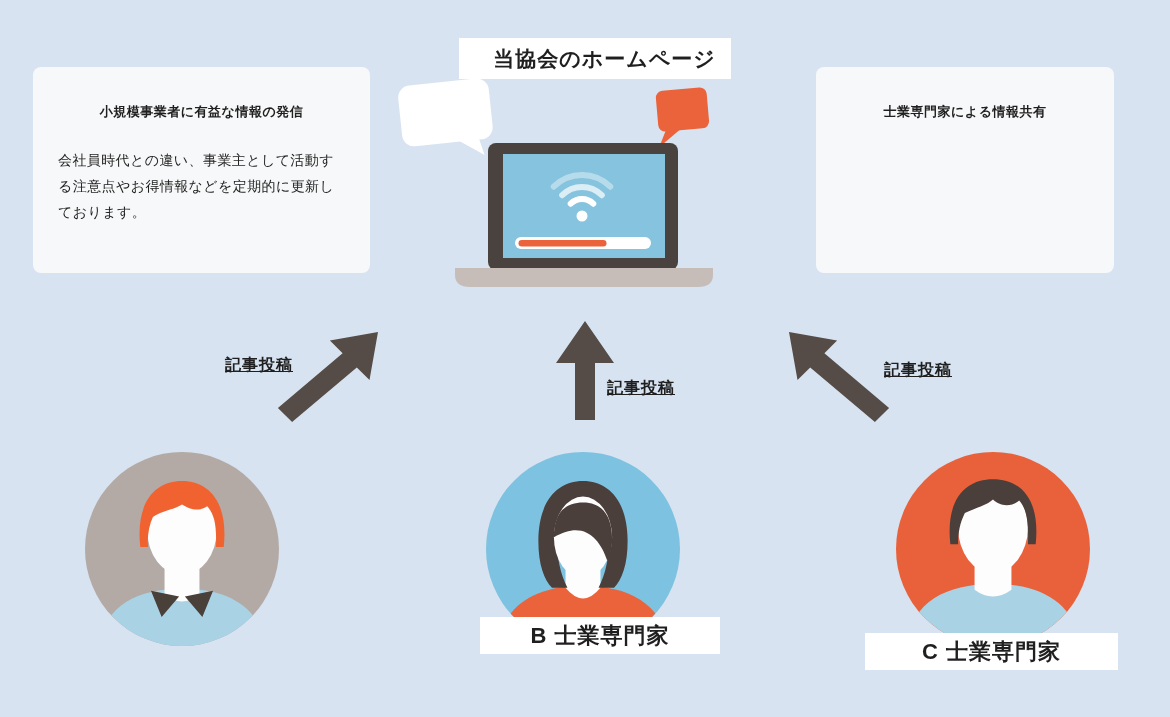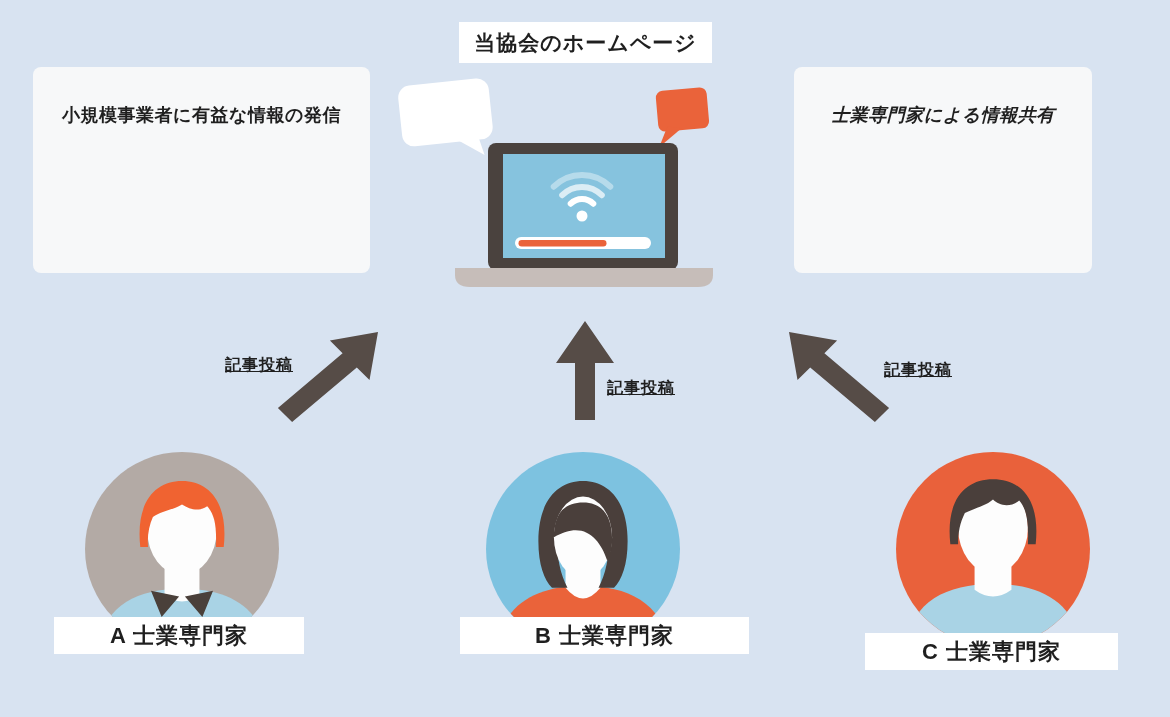--- a/index.html
+++ b/index.html
@@ -10,38 +10,38 @@
   .canvas{
     position:relative;
     width:1170px;height:717px;
     overflow:hidden;
     background:var(--background,#d8e3f1);
     color:var(--text-primary,#1f1f1f);
   }
   .abs{position:absolute;}
   
   .title-box{
-    left:459px;top:22px;width:253px;height:41px;
+    left:459px;top:38px;width:253px;height:41px;
     background:var(--box-bg,#ffffff);
     display:flex;align-items:center;justify-content:center;
-    font-size:21px;font-weight:bold;letter-spacing:1px;
+    font-size:21px;font-weight:bold;letter-spacing:1px;padding-left:19px;
   }
   
   .card{
     top:67px;height:206px;
     background:var(--card-bg,#f7f8f9);
     border-radius:8px;
     box-sizing:border-box;
     padding:36px 25px 0 25px;
   }
   .card-left{left:33px;width:337px;}
-  .card-right{left:794px;width:298px;font-style:italic;}
+  .card-right{left:816px;width:298px;}
   .card h2{
     margin:0 0 26px 0;
-    font-size:18px;font-weight:bold;text-align:center;
+    font-size:13px;font-weight:bold;text-align:center;
     letter-spacing:0.5px;
   }
   .card p{
     margin:0;
     font-size:14px;line-height:26px;text-align:left;
     letter-spacing:0.4px;
   }
   
   .scene{left:390px;top:75px;width:330px;height:220px;}
   
@@ -61,32 +61,33 @@
   .avatar.b{left:486px;}
   .avatar.c{left:896px;}
   .name-band{
     top:617px;height:37px;
     background:var(--box-bg,#ffffff);
     display:flex;align-items:center;justify-content:center;
     font-size:22px;font-weight:bold;letter-spacing:1px;
     z-index:5;
   }
   .name-band.a{left:54px;width:250px;}
-  .name-band.b{left:460px;width:289px;}
+  .name-band.b{left:480px;width:240px;}
   .name-band.c{left:865px;width:253px;margin-top:16px;}
 </style>
 </head>
 <body>
 
 <div class="canvas">
 
   <div class="abs title-box">当協会のホームページ</div>
 
   <section class="abs card card-left">
     <h2>小規模事業者に有益な情報の発信</h2>
+    <p>会社員時代との違い、事業主として活動する注意点やお得情報などを定期的に更新しております。</p>
   </section>
 
   <section class="abs card card-right">
     <h2>士業専門家による情報共有</h2>
   </section>
 
   <svg class="abs scene" viewBox="0 0 330 220">
 
     <g transform="rotate(-6 55 38)">
       <rect x="10" y="7" width="91" height="61" rx="12" style="fill:#ffffff"></rect>
@@ -164,17 +165,16 @@
       </defs>
     <g clip-path="url(#clipC)">
       <rect width="200" height="200" style="fill:var(--avatar-c-bg,#e9613b)"></rect>
       <path d="M10,200 C16,154 52,136 100,136 C148,136 184,154 190,200 Z" style="fill:var(--shirt-blue,#a9d3e5)"></path>
       <path d="M81,95 L81,142 Q100,156 119,142 L119,95 Z" style="fill:var(--skin,#fdfdfd)"></path>
       <ellipse cx="100" cy="78" rx="36" ry="47" style="fill:var(--skin,#fdfdfd)"></ellipse>
       <path d="M56,95 C51,48 72,28 100,28 C128,28 149,48 144,95 L136,95 C137,70 134,58 127,50 C117,58 106,55 100,49 C92,56 80,58 71,63 C66,73 64,83 64,95 Z" style="fill:var(--hair-dark,#4a3f3b)"></path>
     </g>
   </svg>
 
-  <div class="abs name-band a">A 士業専門家</div>
   <div class="abs name-band b">B 士業専門家</div>
   <div class="abs name-band c">C 士業専門家</div>
 
 </div>
 
 </body></html>

